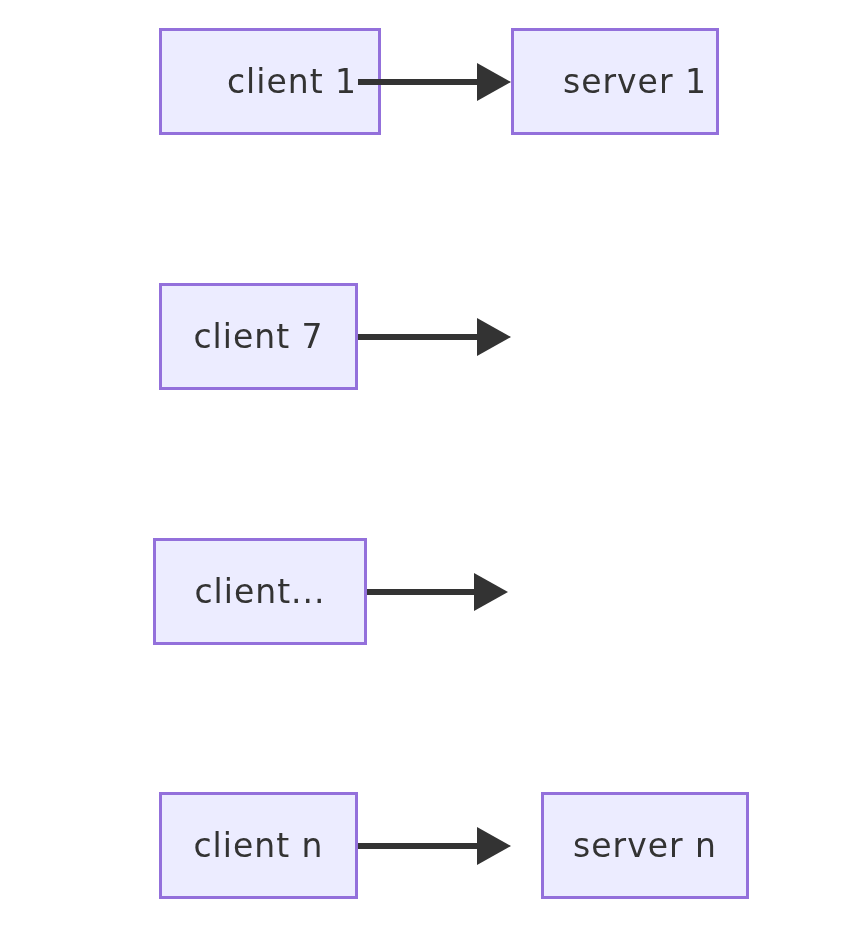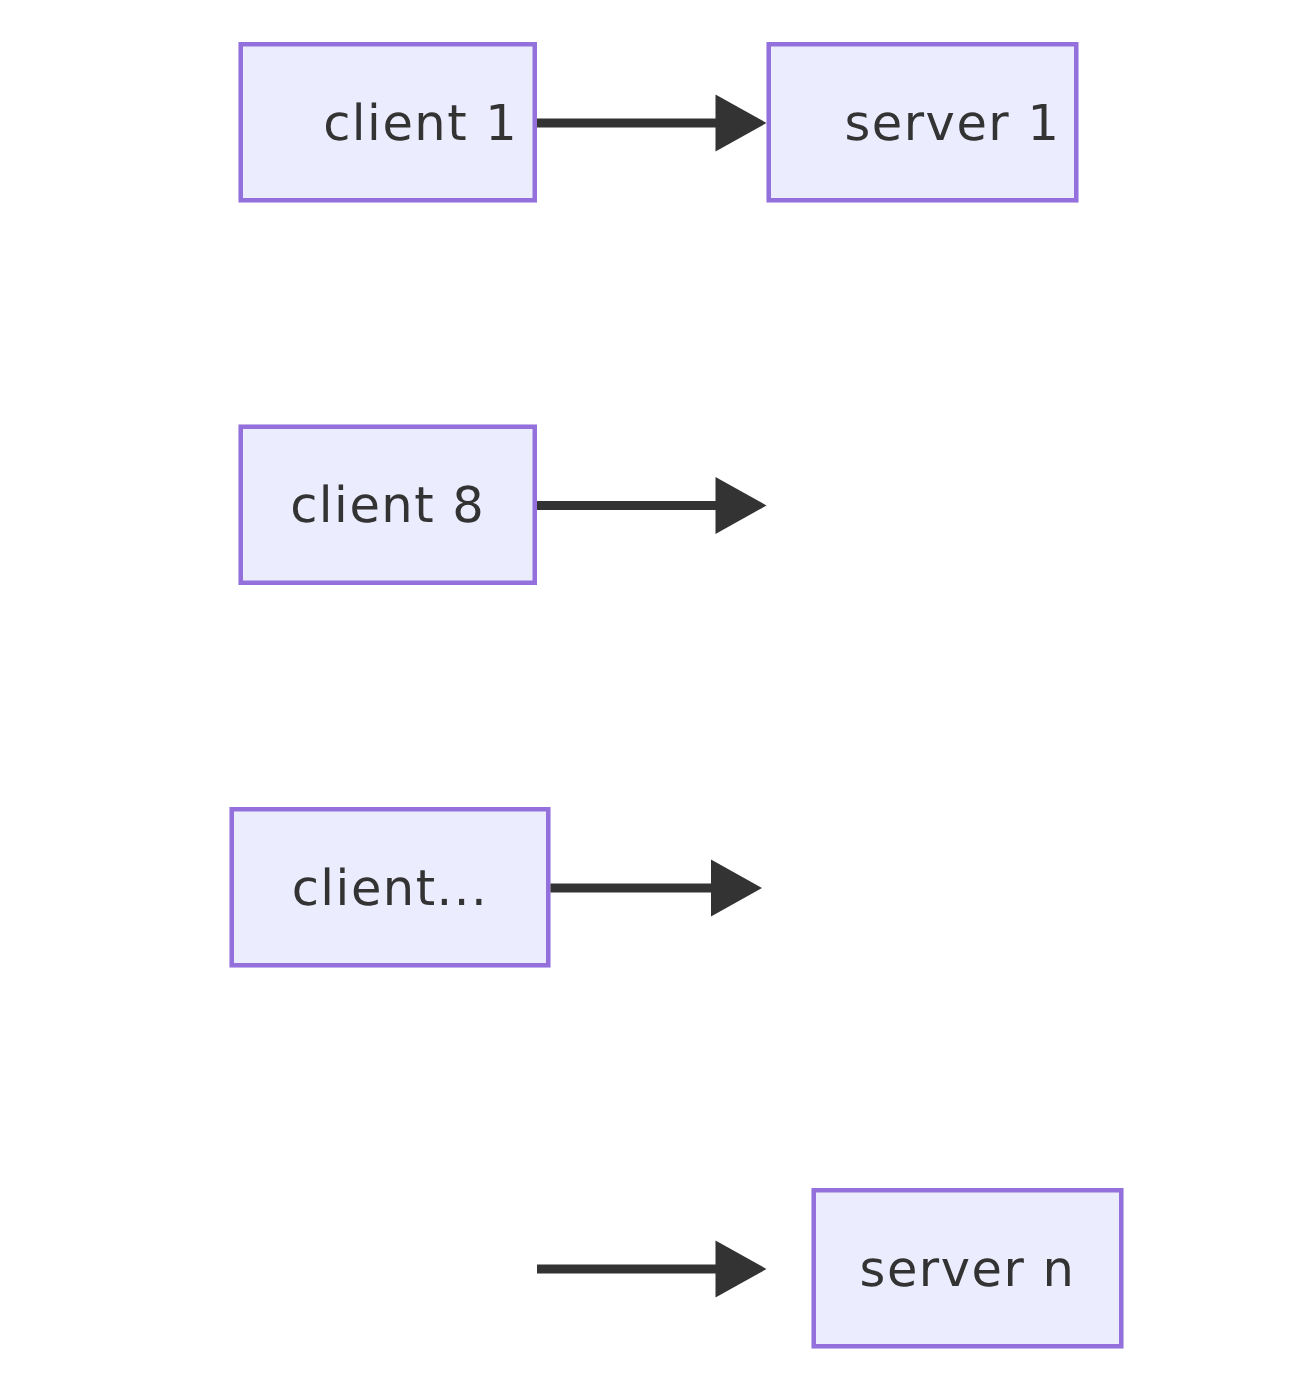--- a/index.html
+++ b/index.html
@@ -39,21 +39,21 @@
   .arrow-head {
     position: absolute;
     width: 0;
     height: 0;
     border-top: 19px solid transparent;
     border-bottom: 19px solid transparent;
     border-left: 34px solid #333333;
   }
 
   
-  .r0.client { left: 159px; top: 28px;  width: 199px; padding-left: 44px; }
+  .r0.client { left: 159px; top: 28px;  width: 222px; padding-left: 44px; }
   .r0.server { left: 511px; top: 28px;  width: 208px; padding-left: 40px; }
   .r0.arrow-shaft { left: 358px; top: 79px;  width: 122px; }
   .r0.arrow-head  { left: 477px; top: 63px; }
 
   
   .r1.client { left: 159px; top: 283px; width: 199px; }
   .r1.server { left: 511px; top: 283px; width: 208px; }
   .r1.arrow-shaft { left: 358px; top: 334px; width: 122px; }
   .r1.arrow-head  { left: 477px; top: 318px; }
 
@@ -77,30 +77,33 @@
   <div class="node client r0">
     <span>client 1</span>
   </div>
   <div class="arrow-shaft r0"></div>
   <div class="arrow-head r0"></div>
   <div class="node server r0">
     <span>server 1</span>
   </div>
 
   <div class="node client r1">
-    <span>client 8</span>
+    <span>client 7</span>
   </div>
   <div class="arrow-shaft r1"></div>
   <div class="arrow-head r1"></div>
 
   <div class="node client r2">
     <span>client...</span>
   </div>
   <div class="arrow-shaft r2"></div>
   <div class="arrow-head r2"></div>
 
+  <div class="node client r3">
+    <span>client n</span>
+  </div>
   <div class="arrow-shaft r3"></div>
   <div class="arrow-head r3"></div>
   <div class="node server r3">
     <span>server n</span>
   </div>
 
 </div>
 
 </body></html>

